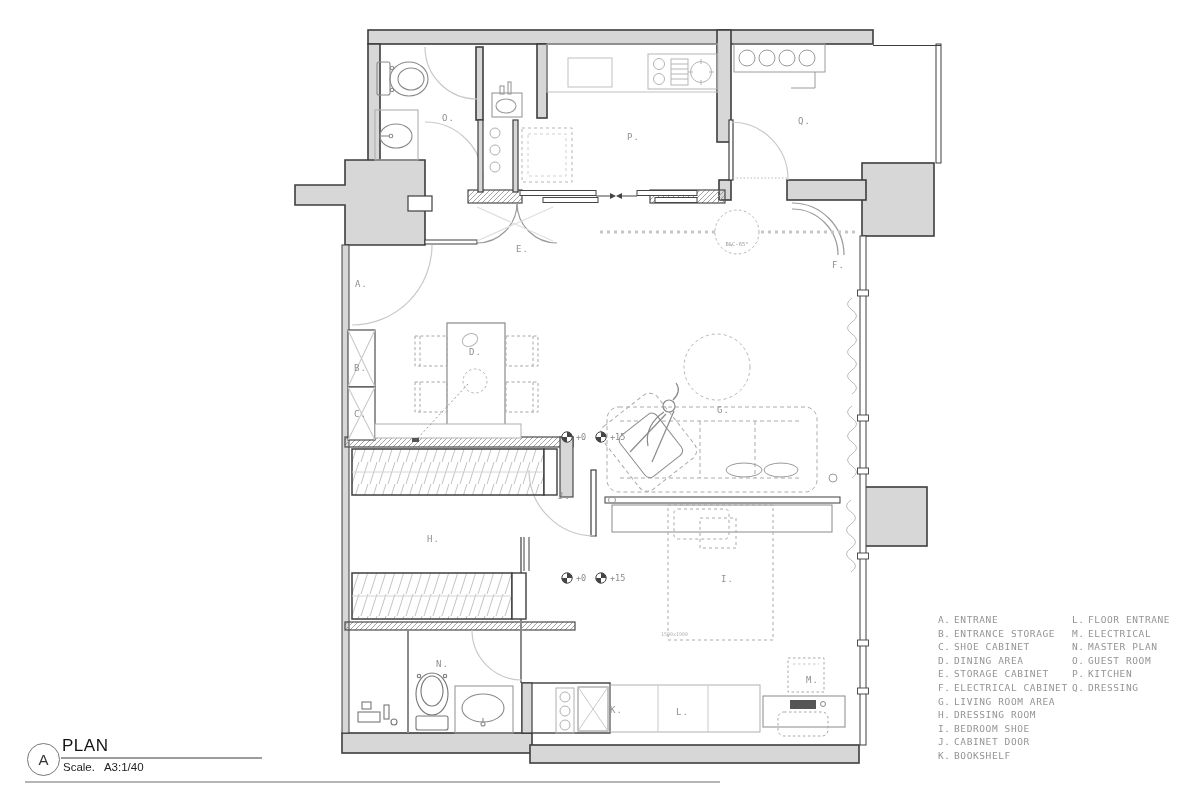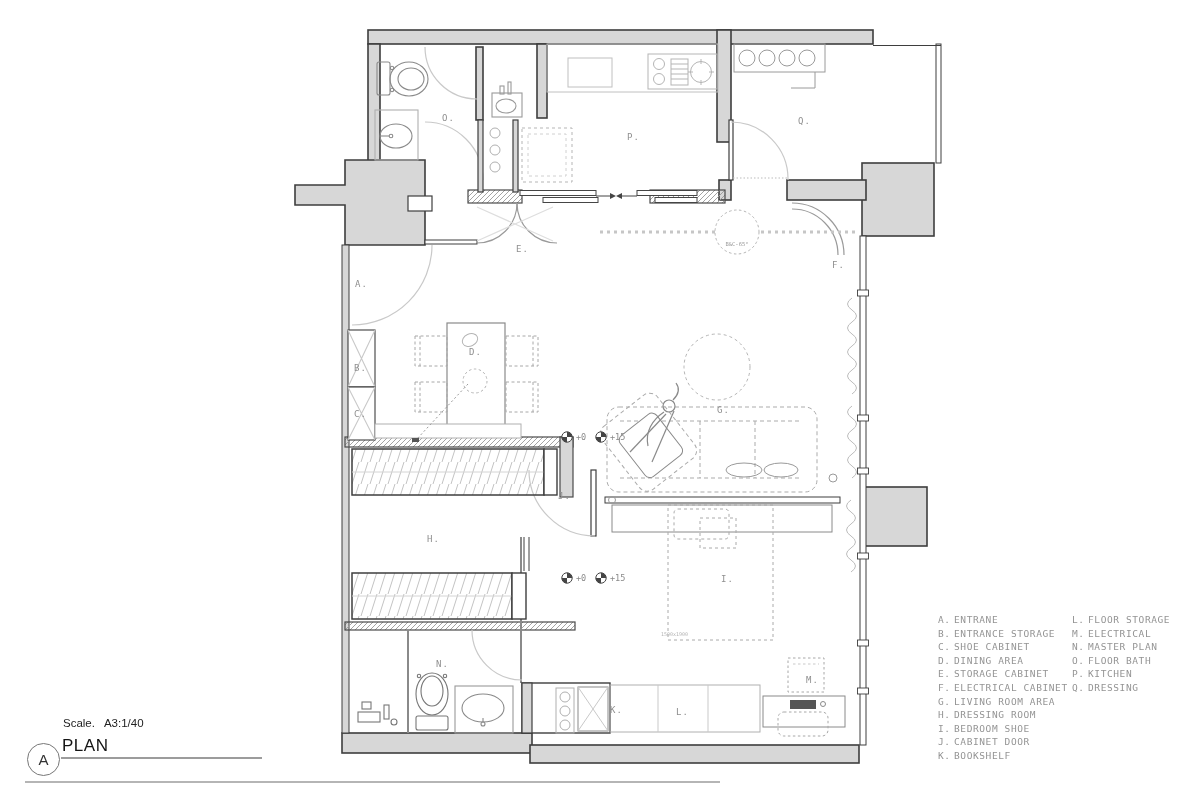--- a/index.html
+++ b/index.html
@@ -15,21 +15,21 @@
           color:#949494;letter-spacing:.6px;white-space:nowrap;}
   .lg-key{width:16px;flex:0 0 16px;}
   .lg-label{}
   
   .tb-circle{position:absolute;left:27px;top:743px;width:31px;height:31px;border:1.6px solid #777;
              border-radius:50%;display:flex;align-items:center;justify-content:center;
              font-family:"Liberation Sans",sans-serif;font-size:15px;color:#333;}
   .tb-title{position:absolute;left:62px;top:736px;font-family:"Liberation Sans",sans-serif;
             font-size:17px;font-weight:500;letter-spacing:.5px;color:#141414;}
   .tb-rule{position:absolute;left:61px;top:757px;width:201px;height:1.6px;background:#9c9c9c;}
-  .tb-scale{position:absolute;left:63px;top:717px;font-family:"Liberation Sans",sans-serif;
+  .tb-scale{position:absolute;left:63px;top:761px;font-family:"Liberation Sans",sans-serif;
             font-size:11.5px;color:#222;white-space:pre;}
   .sheet-bottom-line{position:absolute;left:25px;top:781px;width:695px;height:2px;background:#b5b5b5;}
 </style>
 </head>
 <body>
 
 <div class="canvas">
 
 <svg class="plan-svg" width="1200" height="785" viewBox="0 0 1200 785">
   <defs>
@@ -382,33 +382,33 @@
         <span class="lg-label">CABINET DOOR</span>
       </div>
   <div class="lg-row">
         <span class="lg-key">K.</span>
         <span class="lg-label">BOOKSHELF</span>
       </div>
 </div>
 <div class="legend-col c2">
   <div class="lg-row">
         <span class="lg-key">L.</span>
-        <span class="lg-label">FLOOR STORAGE</span>
+        <span class="lg-label">FLOOR ENTRANE</span>
       </div>
   <div class="lg-row">
         <span class="lg-key">M.</span>
         <span class="lg-label">ELECTRICAL</span>
       </div>
   <div class="lg-row">
         <span class="lg-key">N.</span>
         <span class="lg-label">MASTER PLAN</span>
       </div>
   <div class="lg-row">
         <span class="lg-key">O.</span>
-        <span class="lg-label">FLOOR BATH</span>
+        <span class="lg-label">GUEST ROOM</span>
       </div>
   <div class="lg-row">
         <span class="lg-key">P.</span>
         <span class="lg-label">KITCHEN</span>
       </div>
   <div class="lg-row">
         <span class="lg-key">Q.</span>
         <span class="lg-label">DRESSING</span>
       </div>
 </div>

